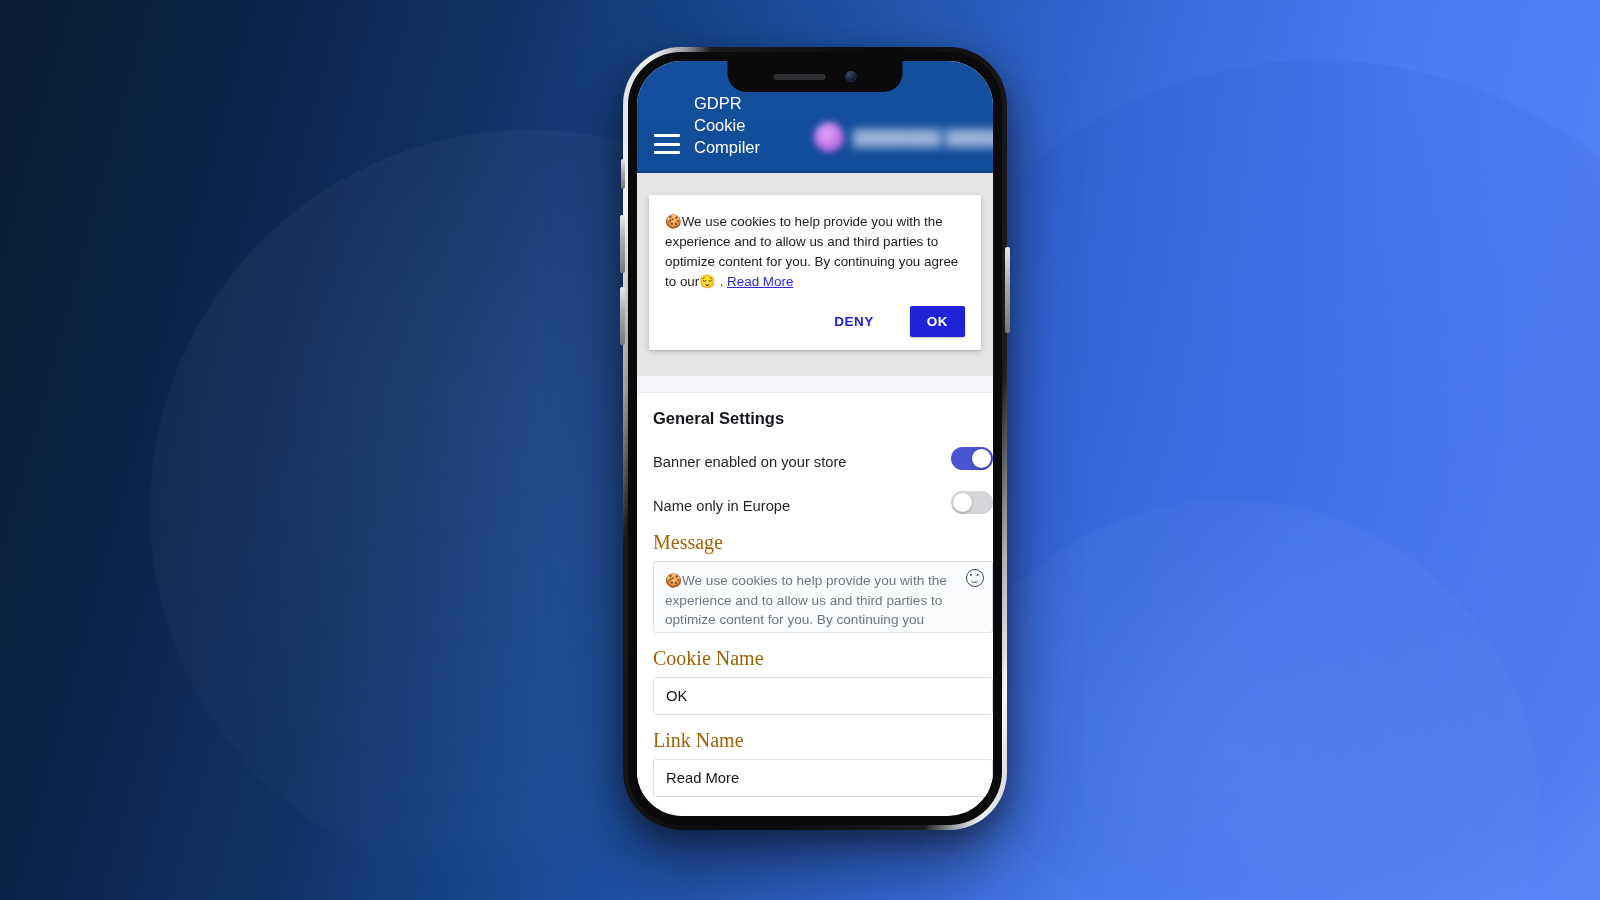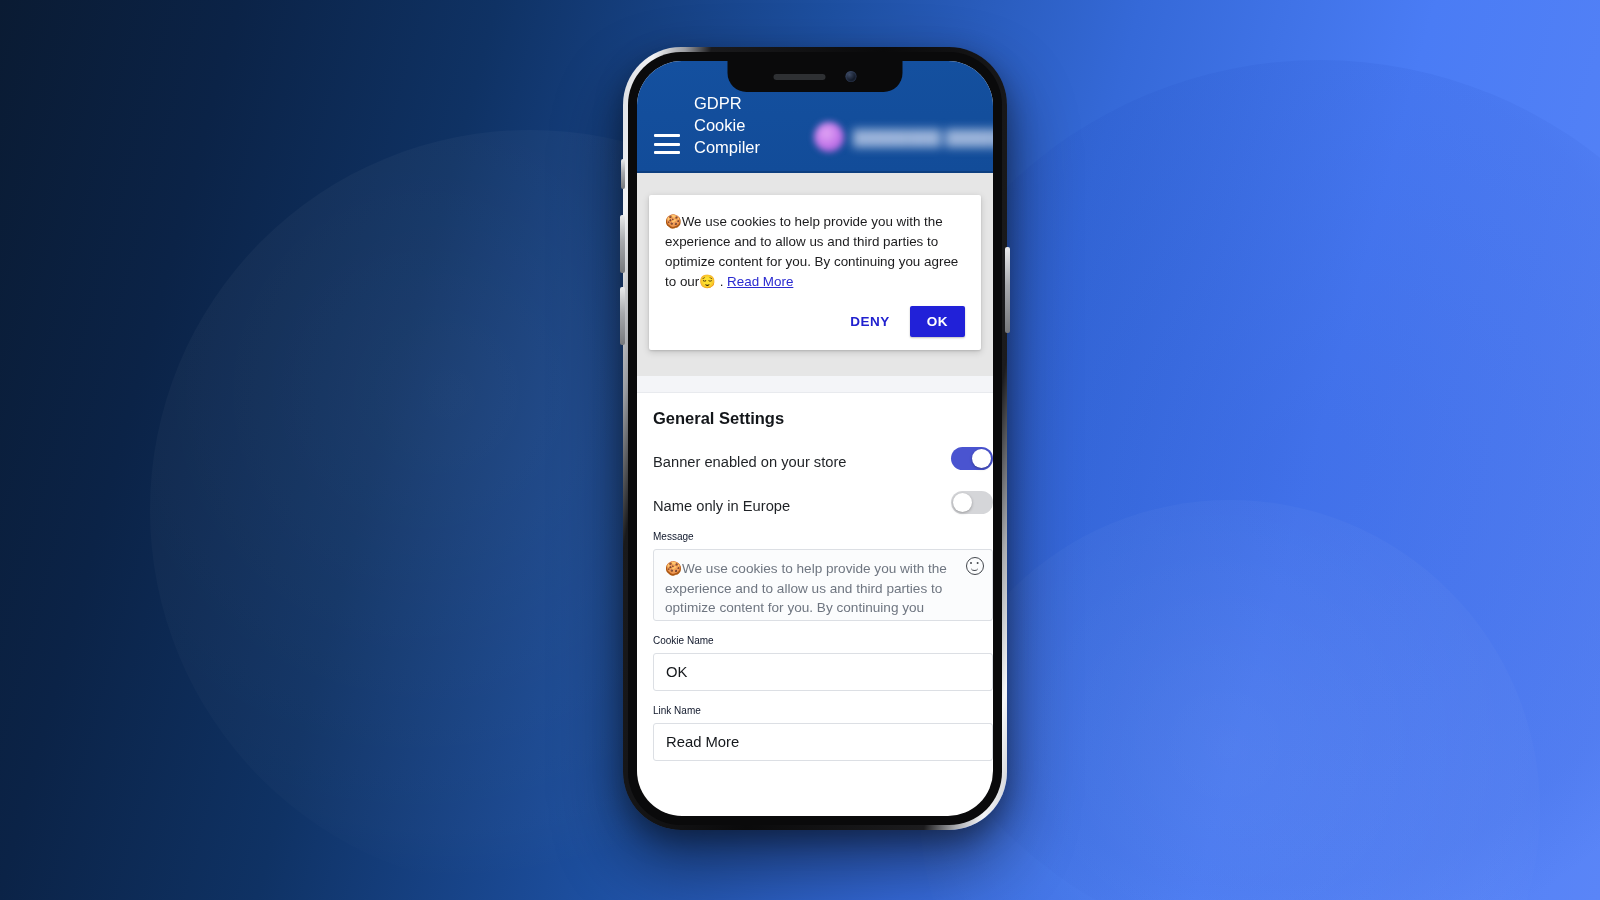--- a/index.html
+++ b/index.html
@@ -109,21 +109,21 @@
   #cookie-banner {
     background:#fff; border-radius:2px; padding:17px 16px 13px 16px;
     box-shadow:0 2px 7px rgba(0,0,0,.17), 0 1px 2px rgba(0,0,0,.11);
   }
   #banner-text {
     font-size:13.4px; line-height:1.49; color:#1c1c1e; margin-bottom:14px;
   }
   #banner-link {
     color:#2a2ad0; text-decoration:underline; font-size:13.4px; cursor:pointer;
   }
-  #banner-actions { display:flex; justify-content:flex-end; align-items:center; gap:14px; }
+  #banner-actions { display:flex; justify-content:flex-end; align-items:center; gap:30px; }
   #deny-btn {
     background:none; border:none; color:#2121cf; font-weight:700;
     font-size:13.5px; letter-spacing:.5px; padding:7px 6px; cursor:pointer;
   }
   #ok-btn {
     background:#2121d8; color:#fff; border:none; font-weight:700;
     font-size:13.5px; letter-spacing:.5px; padding:8px 17px; cursor:pointer;
     border-radius:2px; box-shadow:0 1px 2px rgba(0,0,0,.25);
   }
 
@@ -145,21 +145,21 @@
   }
   .toggle.on  { background:#4a54d0; }
   .toggle.off { background:#d5d6d9; }
   .toggle .knob {
     position:absolute; top:2px; width:19px; height:19px; border-radius:50%;
     background:#fff; box-shadow:0 1px 3px rgba(0,0,0,.3);
   }
   .toggle.on  .knob { right:2px; }
   .toggle.off .knob { left:2px; }
 
-  .field-label { font-size:10px; color:#0f172a; margin-bottom:7px; }
+  .field-label { font-size:20px; color:#a16207; margin-bottom:7px;font-family:Liberation Serif, serif; }
   .field-block { margin-bottom:14px; }
   #message-box {
     position:relative; border:1px solid #dcdfe4; border-radius:3px;
     background:#fbfcfd; height:72px; overflow:hidden; padding:9px 34px 6px 11px;
   }
   #message-text {
     font-size:13.6px; line-height:1.45; color:#6f7681; white-space:pre-wrap;
   }
   #emoji-btn {
     position:absolute; right:8px; top:7px; width:18px; height:18px;

